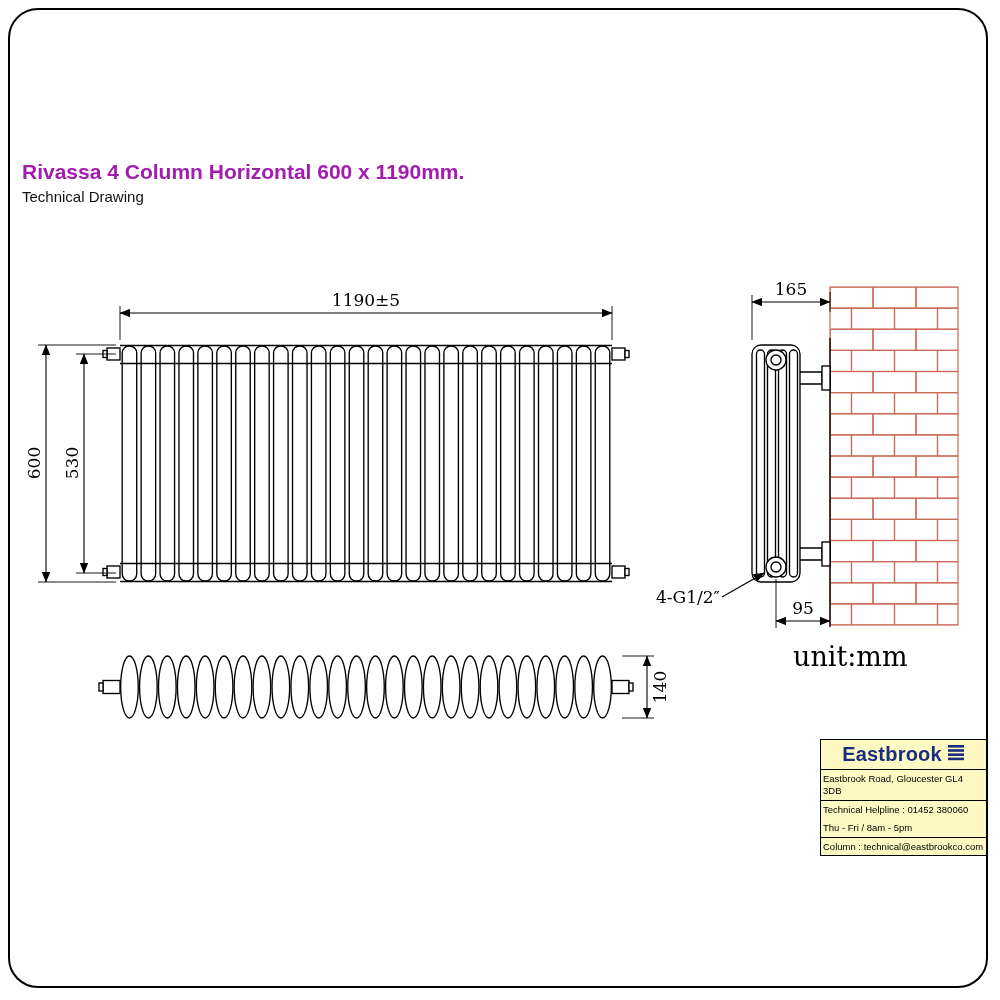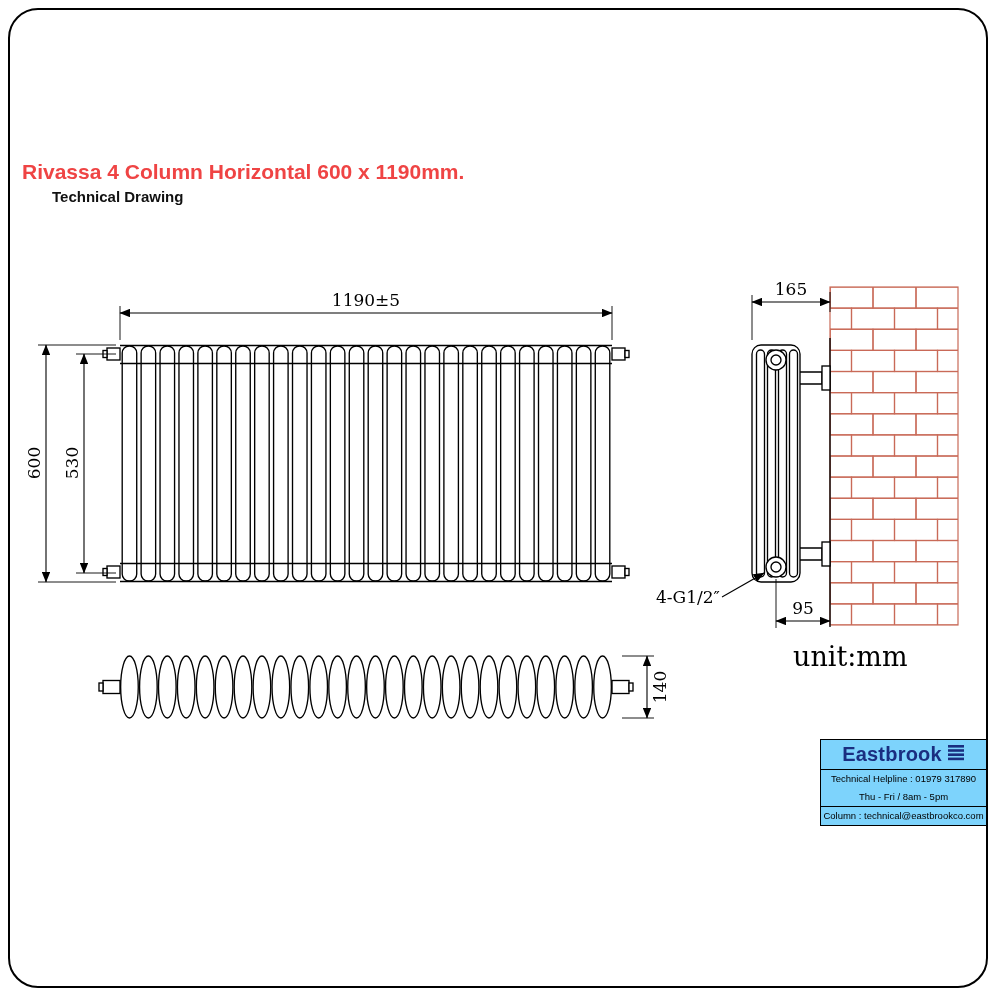--- a/index.html
+++ b/index.html
@@ -1,30 +1,30 @@
 <!DOCTYPE html>
 <html><head>
 <meta charset="utf-8">
 <style>
   html,body{margin:0;padding:0;background:#fff;width:1000px;height:1000px;overflow:hidden;
             font-family:"Liberation Sans", sans-serif;}
   .page-border{position:absolute;left:8px;top:8px;width:980px;height:980px;
                border:2.5px solid #000;border-radius:30px;box-sizing:border-box;}
-  .title{position:absolute;left:22px;top:160px;font-size:21px;font-weight:bold;color:#ef4444;}
-  .subtitle{position:absolute;left:22px;top:188px;font-size:15px;font-weight:bold;color:#111;margin-left:30px;}
+  .title{position:absolute;left:22px;top:160px;font-size:21px;font-weight:bold;color:#a21caf;}
+  .subtitle{position:absolute;left:22px;top:188px;font-size:15px;font-weight:normal;color:#111;}
   svg#drawing{position:absolute;left:0;top:0;}
   .ln{fill:#fff;stroke:#000;stroke-width:1.35;}
   .thin{stroke:#000;stroke-width:1.35;fill:none;}
   .dim-line{stroke:#000;stroke-width:1.1;fill:none;}
   .ext{stroke:#000;stroke-width:0.9;fill:none;}
   text.dim{font-family:"DejaVu Serif", serif;font-size:17px;fill:#000;}
   text.unit{font-family:"DejaVu Serif", serif;font-size:27px;fill:#000;}
   
   .info-box{position:absolute;left:820px;top:739px;width:167px;border:1.5px solid #000;
-            background:#7dd3fc;box-sizing:border-box;text-align:center;}
+            background:#fef9c3;box-sizing:border-box;}
   .fb-head{display:flex;align-items:center;justify-content:center;gap:5px;
            padding:3px 4px;border-bottom:1px solid #000;}
   .brand{color:var(--brand,#1a2e80);font-weight:bold;font-size:20px;letter-spacing:0.2px;}
   .fb-row{font-size:9.5px;color:#000;padding:3px 2px;line-height:1.25;}
   .b-sep{border-bottom:1px solid #000;}
 </style>
 </head>
 <body style="--brand: #1a2e80;">
 
 <div class="page-border"></div>
@@ -272,16 +272,17 @@
     <span class="brand">Eastbrook</span>
     <span class="brand">
       <svg width="18" height="18" viewBox="0 0 18 18">
         <rect x="1" y="2" width="16" height="2.6" fill="currentColor"></rect>
         <rect x="1" y="6.2" width="16" height="2.6" fill="currentColor"></rect>
         <rect x="1" y="10.4" width="16" height="2.6" fill="currentColor"></rect>
         <rect x="1" y="14.6" width="16" height="2.6" fill="currentColor"></rect>
       </svg>
     </span>
   </div>
-  <div class="fb-row">Technical Helpline : 01979 317890</div>
+  <div class="fb-row b-sep">Eastbrook Road, Gloucester GL4 3DB</div>
+  <div class="fb-row">Technical Helpline : 01452 380060</div>
   <div class="fb-row b-sep">Thu - Fri / 8am - 5pm</div>
   <div class="fb-row">Column : technical@eastbrookco.com</div>
 </div>
 
 </body></html>

